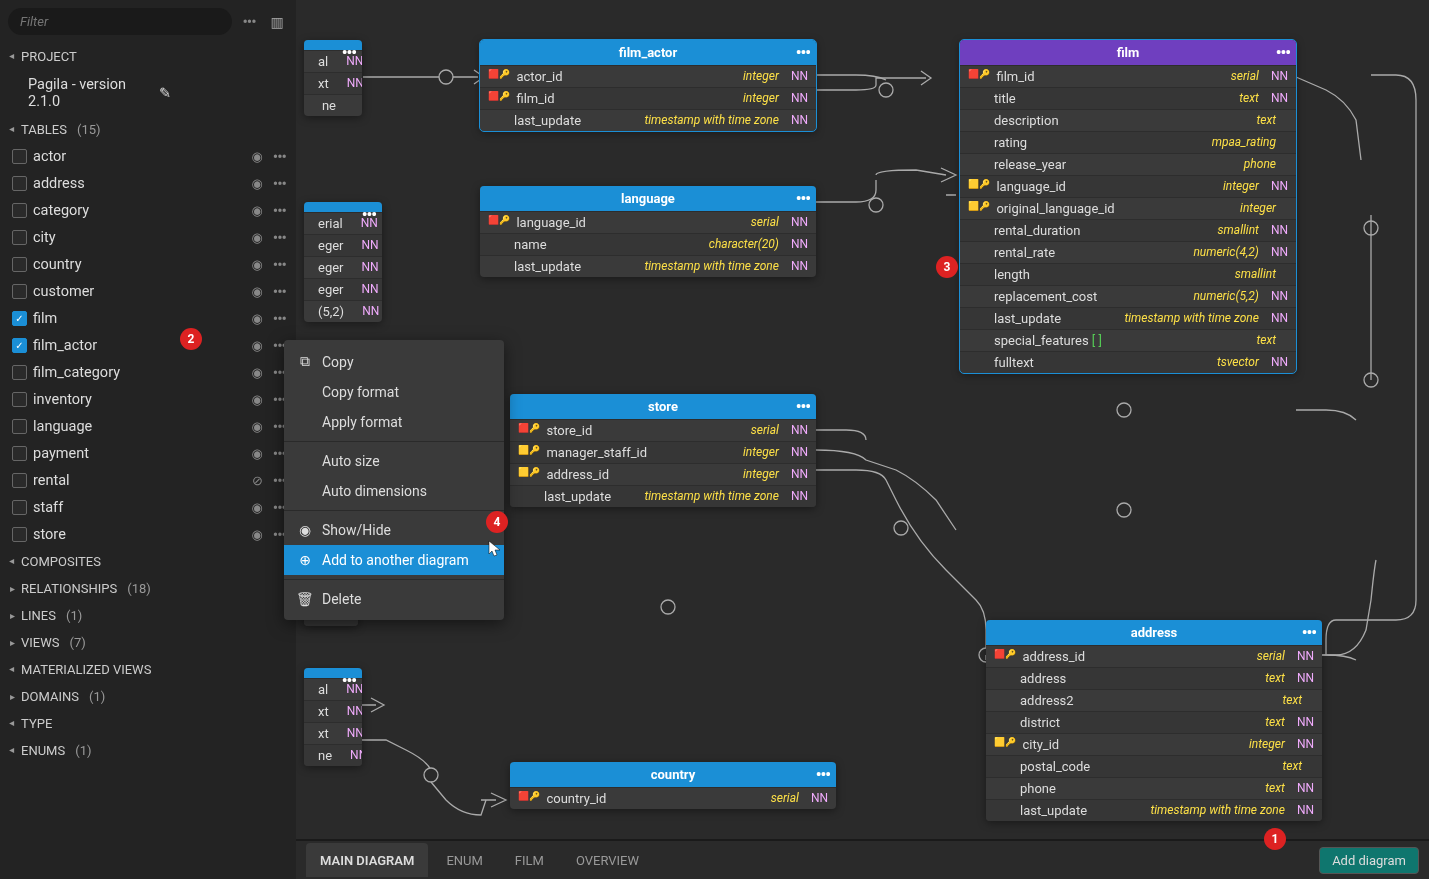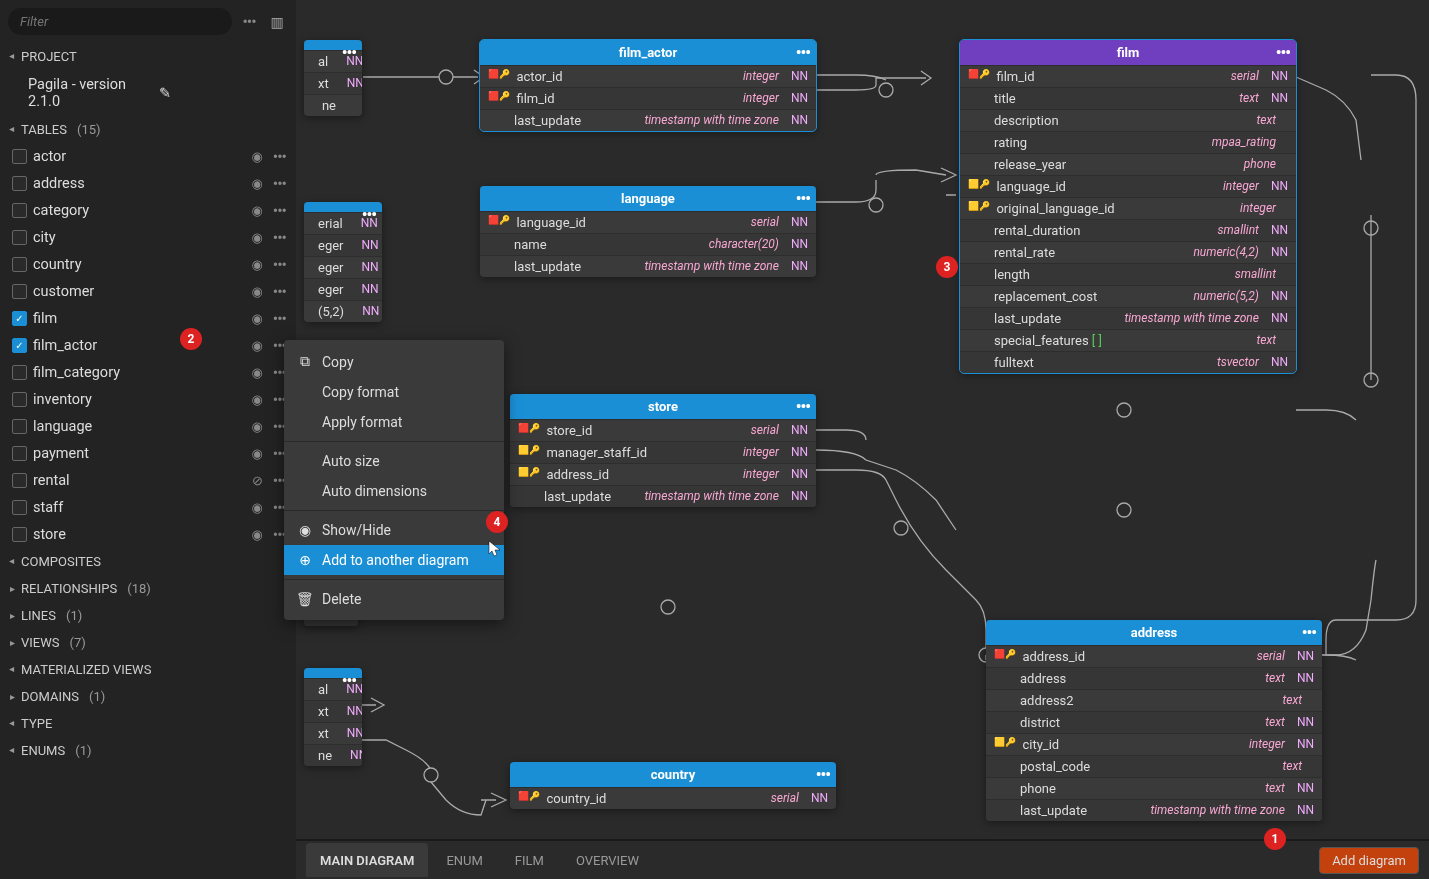--- a/index.html
+++ b/index.html
@@ -26,34 +26,34 @@
 svg.links path{stroke:#aaa;stroke-width:1.3;fill:none}
 svg.links circle{fill:#2a2a2a;stroke:#aaa;stroke-width:1.3}
 .tbl{position:absolute;background:#3a3a3a;border-radius:4px;overflow:hidden;box-shadow:0 2px 8px rgba(0,0,0,.4);font-size:13px}
 .tbl.selected{outline:1.5px solid #1b8fd6}
 .tbl-header{background:#1b8fd6;color:#fff;font-weight:700;text-align:center;padding:5px 8px;position:relative}
 .tbl-header.purple{background:#6f3fbf}
 .tbl-more{position:absolute;right:6px;top:3px;font-size:16px;letter-spacing:-1px;cursor:pointer}
 .tbl-row{display:flex;align-items:flex-start;padding:3px 8px;gap:6px;border-top:1px solid #2d2d2d}
 .tbl-row:nth-child(even){background:#363636}
 .col-name{flex:1;color:#ddd}
-.col-type{color:#f9a8d4;font-style:italic;font-size:12px;margin-right:6px}
+.col-type{color:#fde047;font-style:italic;font-size:12px;margin-right:6px}
 .col-nn{color:#f0abfc;font-size:12px}
 .brackets{color:#5c5}
 .ctxmenu{position:absolute;background:#3a3a3a;border-radius:4px;box-shadow:0 4px 16px rgba(0,0,0,.5);z-index:30;min-width:220px;padding:6px 0;font-size:14px}
 .ctx-item{display:flex;align-items:center;padding:7px 14px;gap:10px;cursor:pointer;color:#ddd}
 .ctx-item.active{background:#1b8fd6;color:#fff}
 .ctx-sep{height:1px;background:#2a2a2a;margin:4px 0}
 .ctx-ic{width:14px;display:flex;justify-content:center;color:inherit}
 .badge{position:absolute;width:22px;height:22px;border-radius:50%;background:#d22;color:#fff;font-weight:700;font-size:12px;display:flex;align-items:center;justify-content:center;z-index:50}
 .tabs{position:absolute;left:296px;right:0;bottom:0;height:40px;background:#2a2a2a;display:flex;align-items:center;padding:0 10px;gap:4px;border-top:2px solid #1a1a1a}
 .tab{padding:0px 14px;height:34px;font-size:13px;color:#999;cursor:pointer;border-radius:4px 4px 0 0;display:flex;align-items:center}
 .tab.active{background:#3a3a3a;color:#ddd;font-weight:600}
 .spacer{flex:1}
-.add-diagram{background:#c2410c;border:1px solid #555;border-radius:4px;padding:5px 12px;font-size:13px;color:#ddd;cursor:pointer}
+.add-diagram{background:#0f766e;border:1px solid #555;border-radius:4px;padding:5px 12px;font-size:13px;color:#ddd;cursor:pointer}
 .cursor-ptr{position:absolute;width:16px;height:20px;z-index:60}
 </style>
 </head>
 <body>
 
 <div class="sidebar">
   <div class="filter-row">
     <input class="filter-input" placeholder="Filter" style="">
     <span class="icon-btn dots">•••</span>
     <span class="icon-btn">▥</span>

